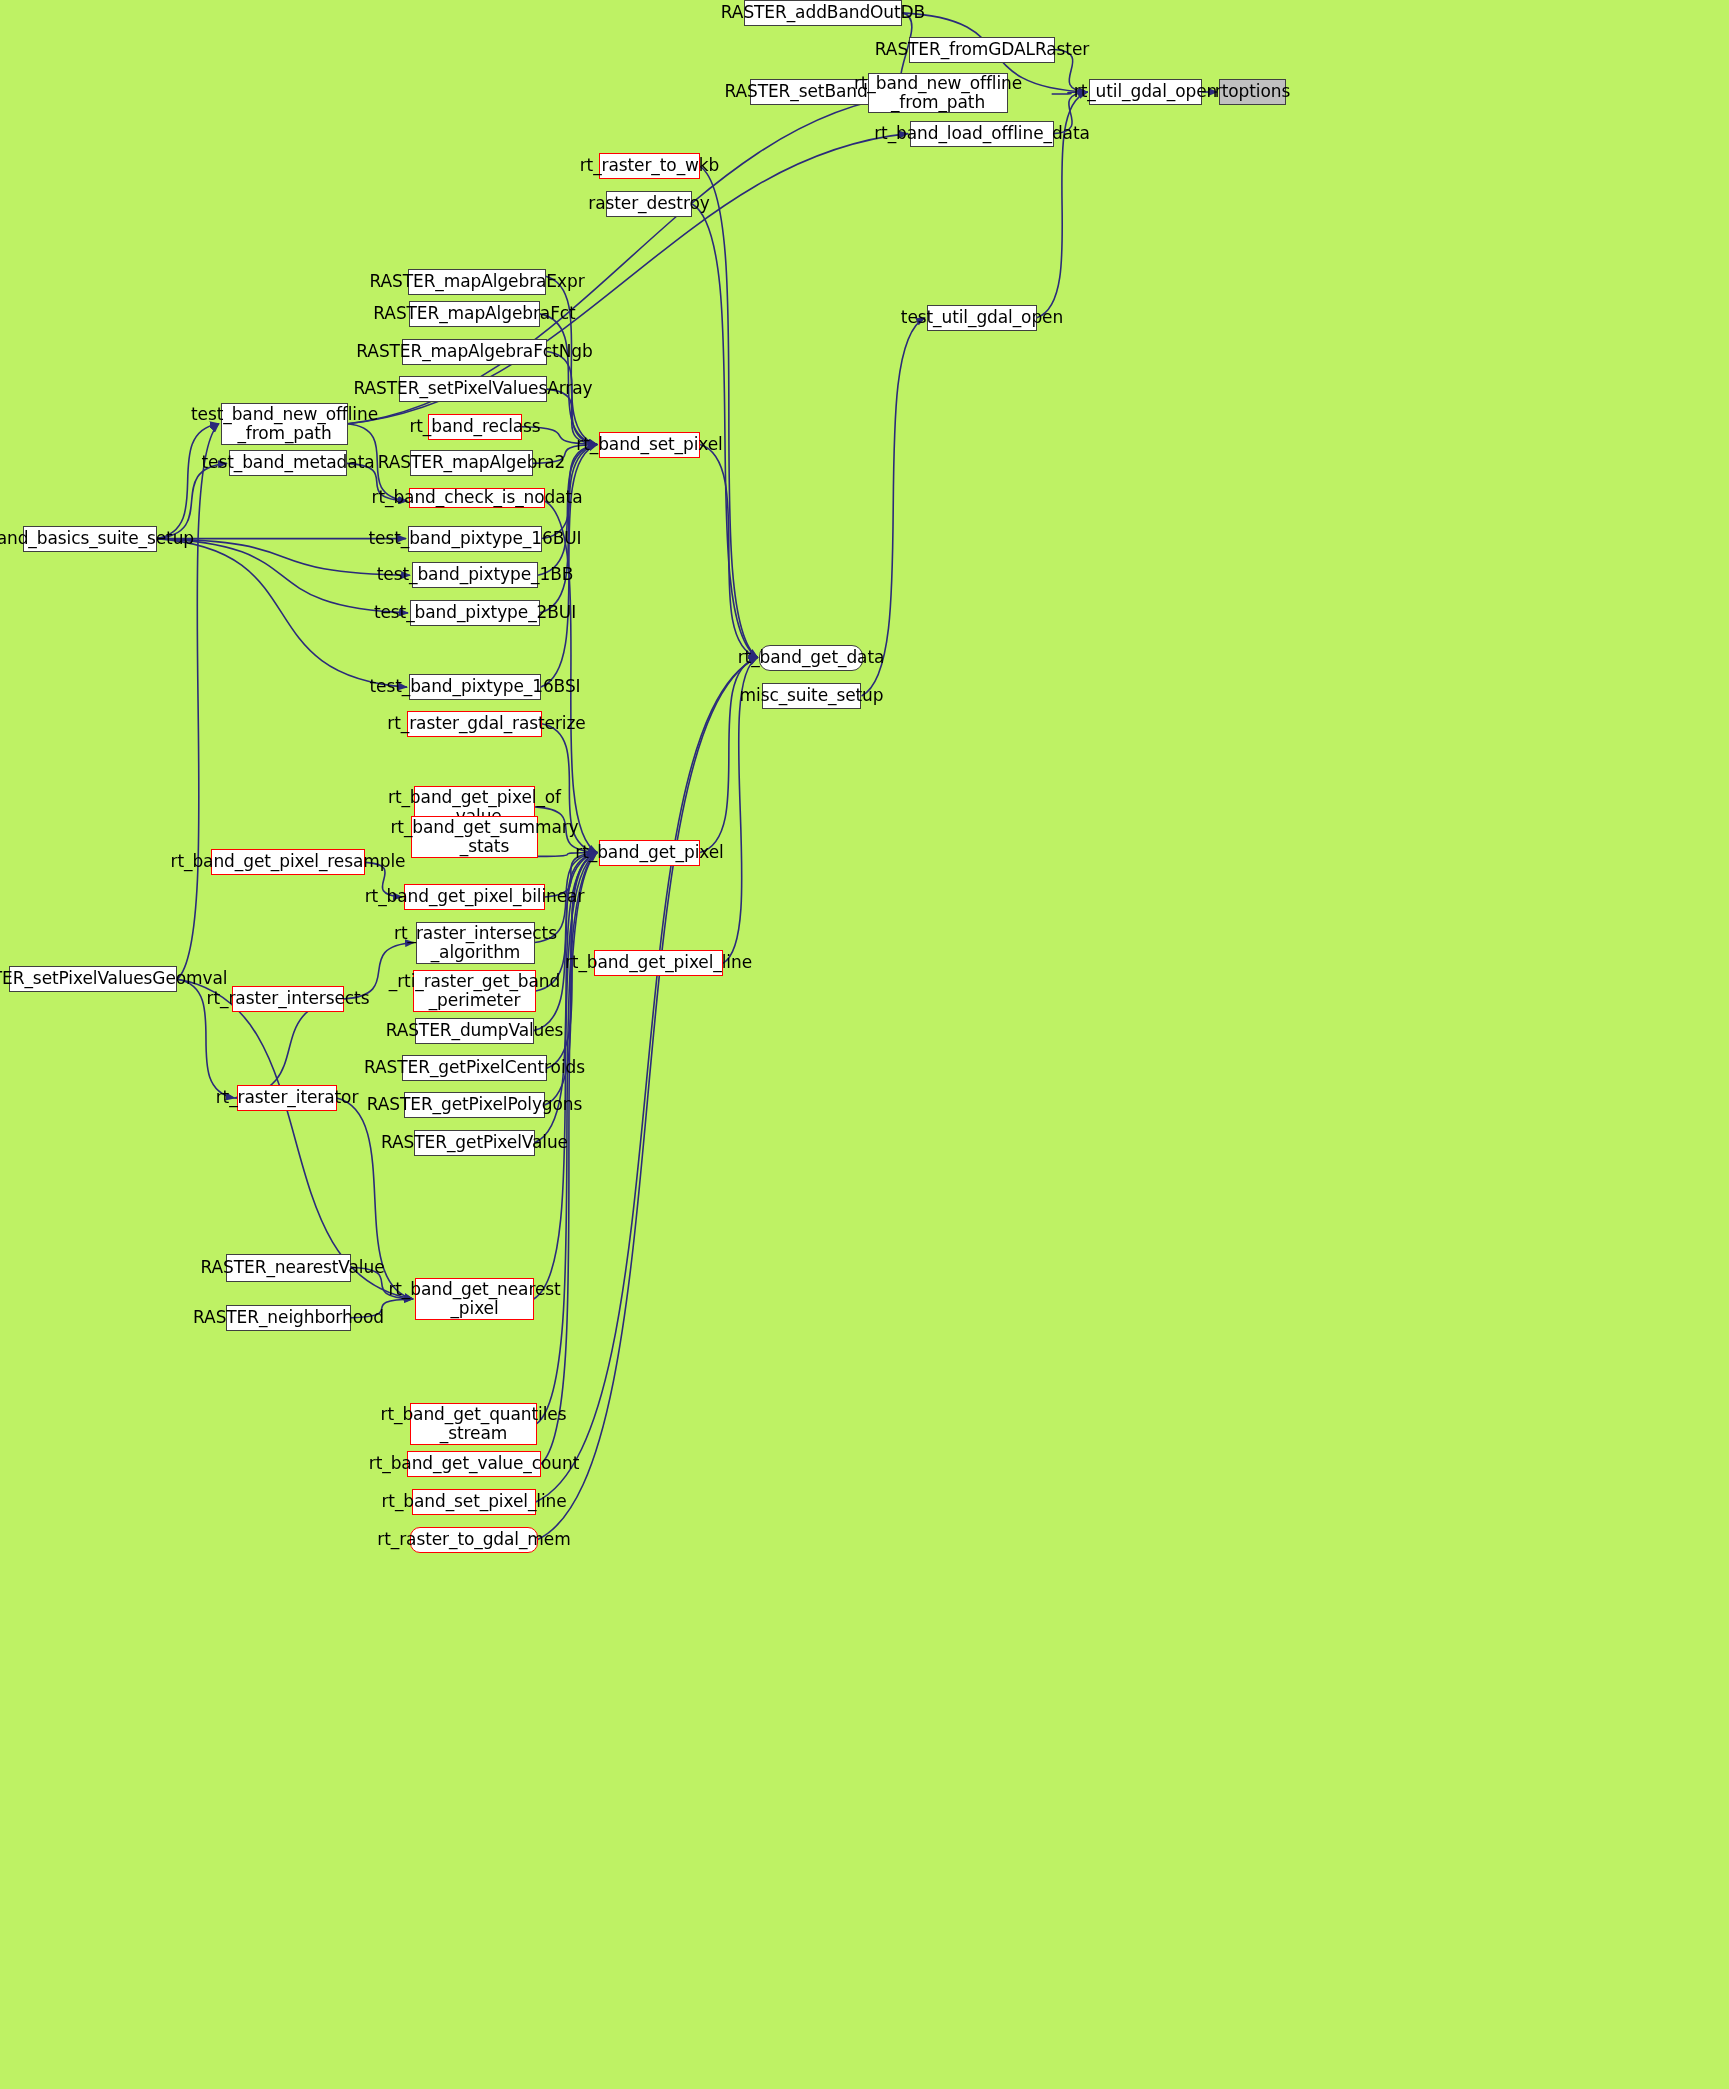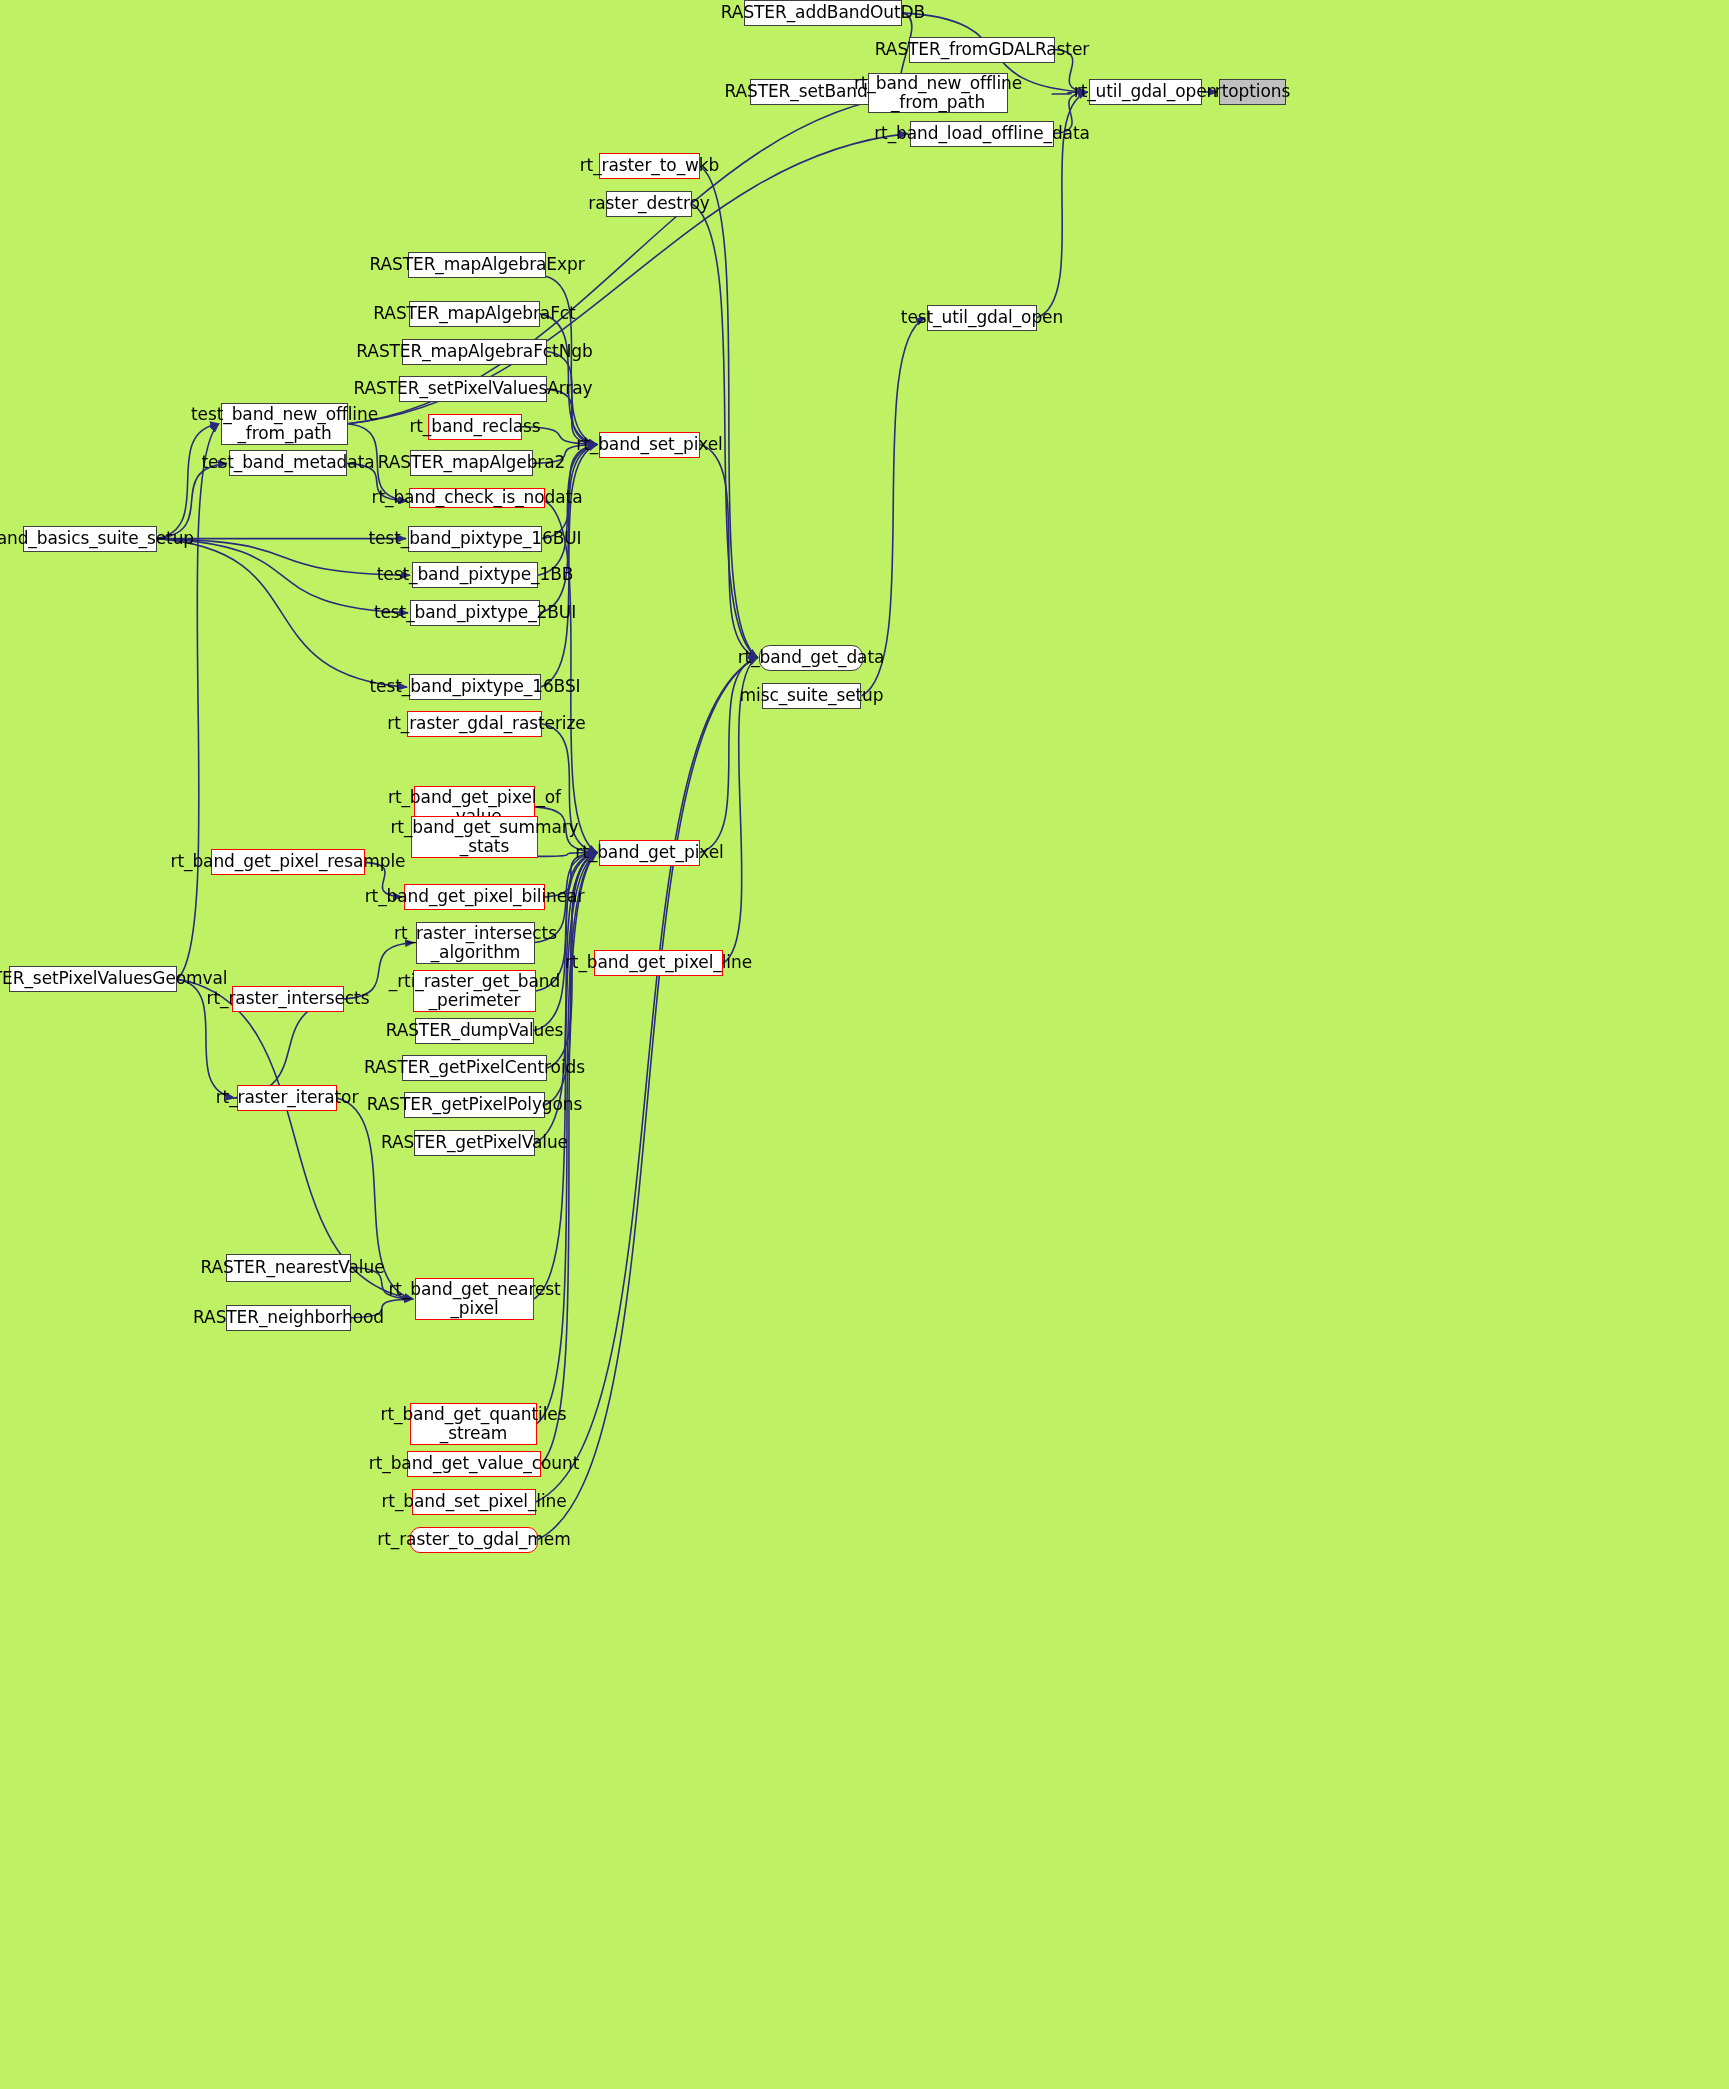--- a/index.html
+++ b/index.html
@@ -123,21 +123,21 @@
     <div class="node" style="left: 909px; top: 37px; width: 146px; height: 26px;">RASTER_fromGDALRaster</div>
     <div class="node" style="left: 750px; top: 79px; width: 129px; height: 26px;">RASTER_setBandPath</div>
     <div class="node" style="left: 868px; top: 73px; width: 140px; height: 40px;">rt_band_new_offline
 _from_path</div>
     <div class="node" style="left: 1089px; top: 79px; width: 113px; height: 26px;">rt_util_gdal_open</div>
     <div class="node filled" style="left: 1219px; top: 79px; width: 67px; height: 26px;">rtoptions</div>
     <div class="node" style="left: 910px; top: 121px; width: 144px; height: 26px;">rt_band_load_offline_data</div>
     <div class="node red" style="left: 599px; top: 153px; width: 101px; height: 26px;">rt_raster_to_wkb</div>
     <div class="node" style="left: 606px; top: 191px; width: 86px; height: 26px;">raster_destroy</div>
     <div class="node" style="left: 927px; top: 305px; width: 110px; height: 26px;">test_util_gdal_open</div>
-    <div class="node" style="left: 408px; top: 252px; width: 138px; height: 26px; text-align: right;">RASTER_mapAlgebraExpr</div>
+    <div class="node" style="left: 408px; top: 269px; width: 138px; height: 26px; text-align: right;">RASTER_mapAlgebraExpr</div>
     <div class="node" style="left: 409px; top: 301px; width: 131px; height: 26px;">RASTER_mapAlgebraFct</div>
     <div class="node" style="left: 402px; top: 339px; width: 145px; height: 26px;">RASTER_mapAlgebraFctNgb</div>
     <div class="node" style="left: 399px; top: 376px; width: 148px; height: 26px;">RASTER_setPixelValuesArray</div>
     <div class="node" style="left: 221px; top: 403px; width: 127px; height: 42px;">test_band_new_offline
 _from_path</div>
     <div class="node red" style="left: 428px; top: 414px; width: 94px; height: 26px;">rt_band_reclass</div>
     <div class="node red" style="left: 599px; top: 432px; width: 101px; height: 26px;">rt_band_set_pixel</div>
     <div class="node" style="left: 410px; top: 450px; width: 123px; height: 26px;">RASTER_mapAlgebra2</div>
     <div class="node" style="left: 229px; top: 450px; width: 118px; height: 26px;">test_band_metadata</div>
     <div class="node red" style="left: 409px; top: 488px; width: 136px; height: 20px;">rt_band_check_is_nodata</div>

